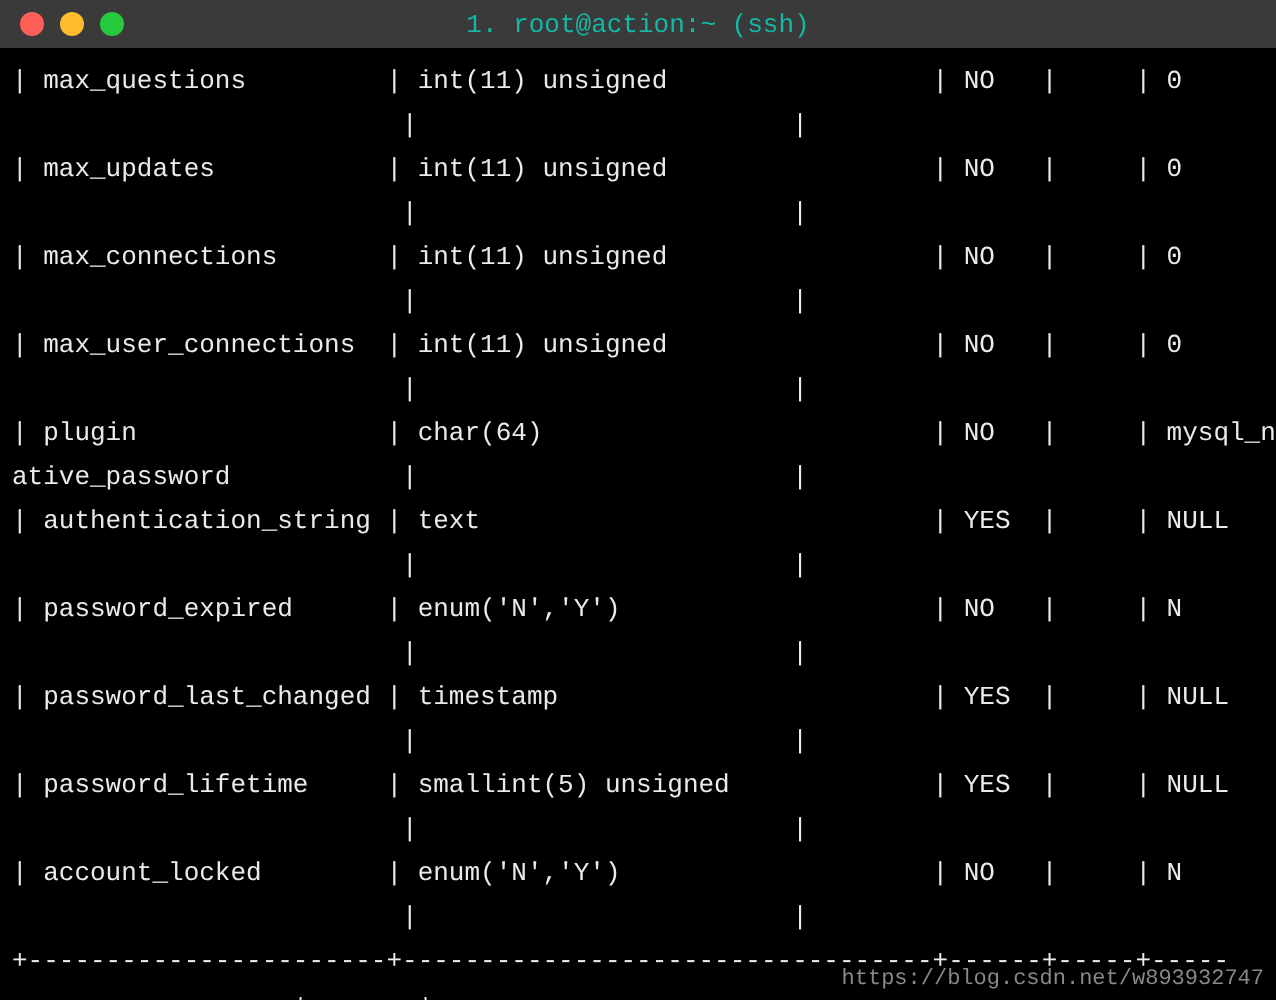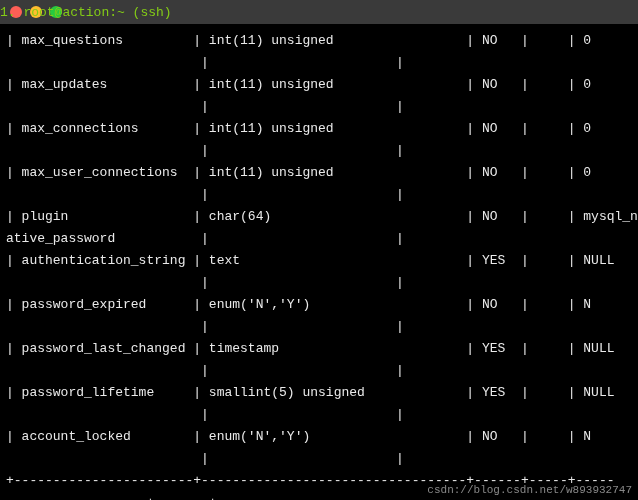--- a/index.html
+++ b/index.html
@@ -6,21 +6,21 @@
     font-family:Menlo,Consolas,"Liberation Mono",monospace;font-size:13px;
     background:#2b2b2b;color:#dcdcdc;}
   .window{width:638px;height:500px;background:#000;position:relative;}
   .titlebar{height:24px;background:#3a3a3a;display:flex;align-items:center;
     position:relative;}
   .traffic{display:flex;gap:8px;margin-left:10px;}
   .dot{width:12px;height:12px;border-radius:50%;}
   .red{background:#ff5f56;}
   .yellow{background:#ffbd2e;}
   .green{background:#27c93f;}
-  .title{position:absolute;left:0;right:0;text-align:left;color:#84cc16;
+  .title{position:absolute;left:0;right:0;text-align:center;color:#14b8a6;
     font-size:13px;pointer-events:none;}
   .term{padding:6px 6px 0 6px;color:#eaeaea;line-height:22px;white-space:pre;}
   .watermark{position:absolute;right:6px;bottom:4px;color:#888;font-size:11px;}
 </style>
 </head>
 <body>
 
 <div class="window">
   <div class="titlebar">
     <div class="traffic">
@@ -50,14 +50,14 @@
 | password_lifetime     | smallint(5) unsigned             | YES  |     | NULL
                          |                        |
 | account_locked        | enum('N','Y')                    | NO   |     | N
                          |                        |
 +-----------------------+----------------------------------+------+-----+-----
 ------------------+-------+
 45 rows in set (0.00 sec)
 
 </div>
 
-  <div class="watermark">csdn://blog.csdn.net/w893932747</div>
+  <div class="watermark">https://blog.csdn.net/w893932747</div>
 </div>
 
 </body></html>

